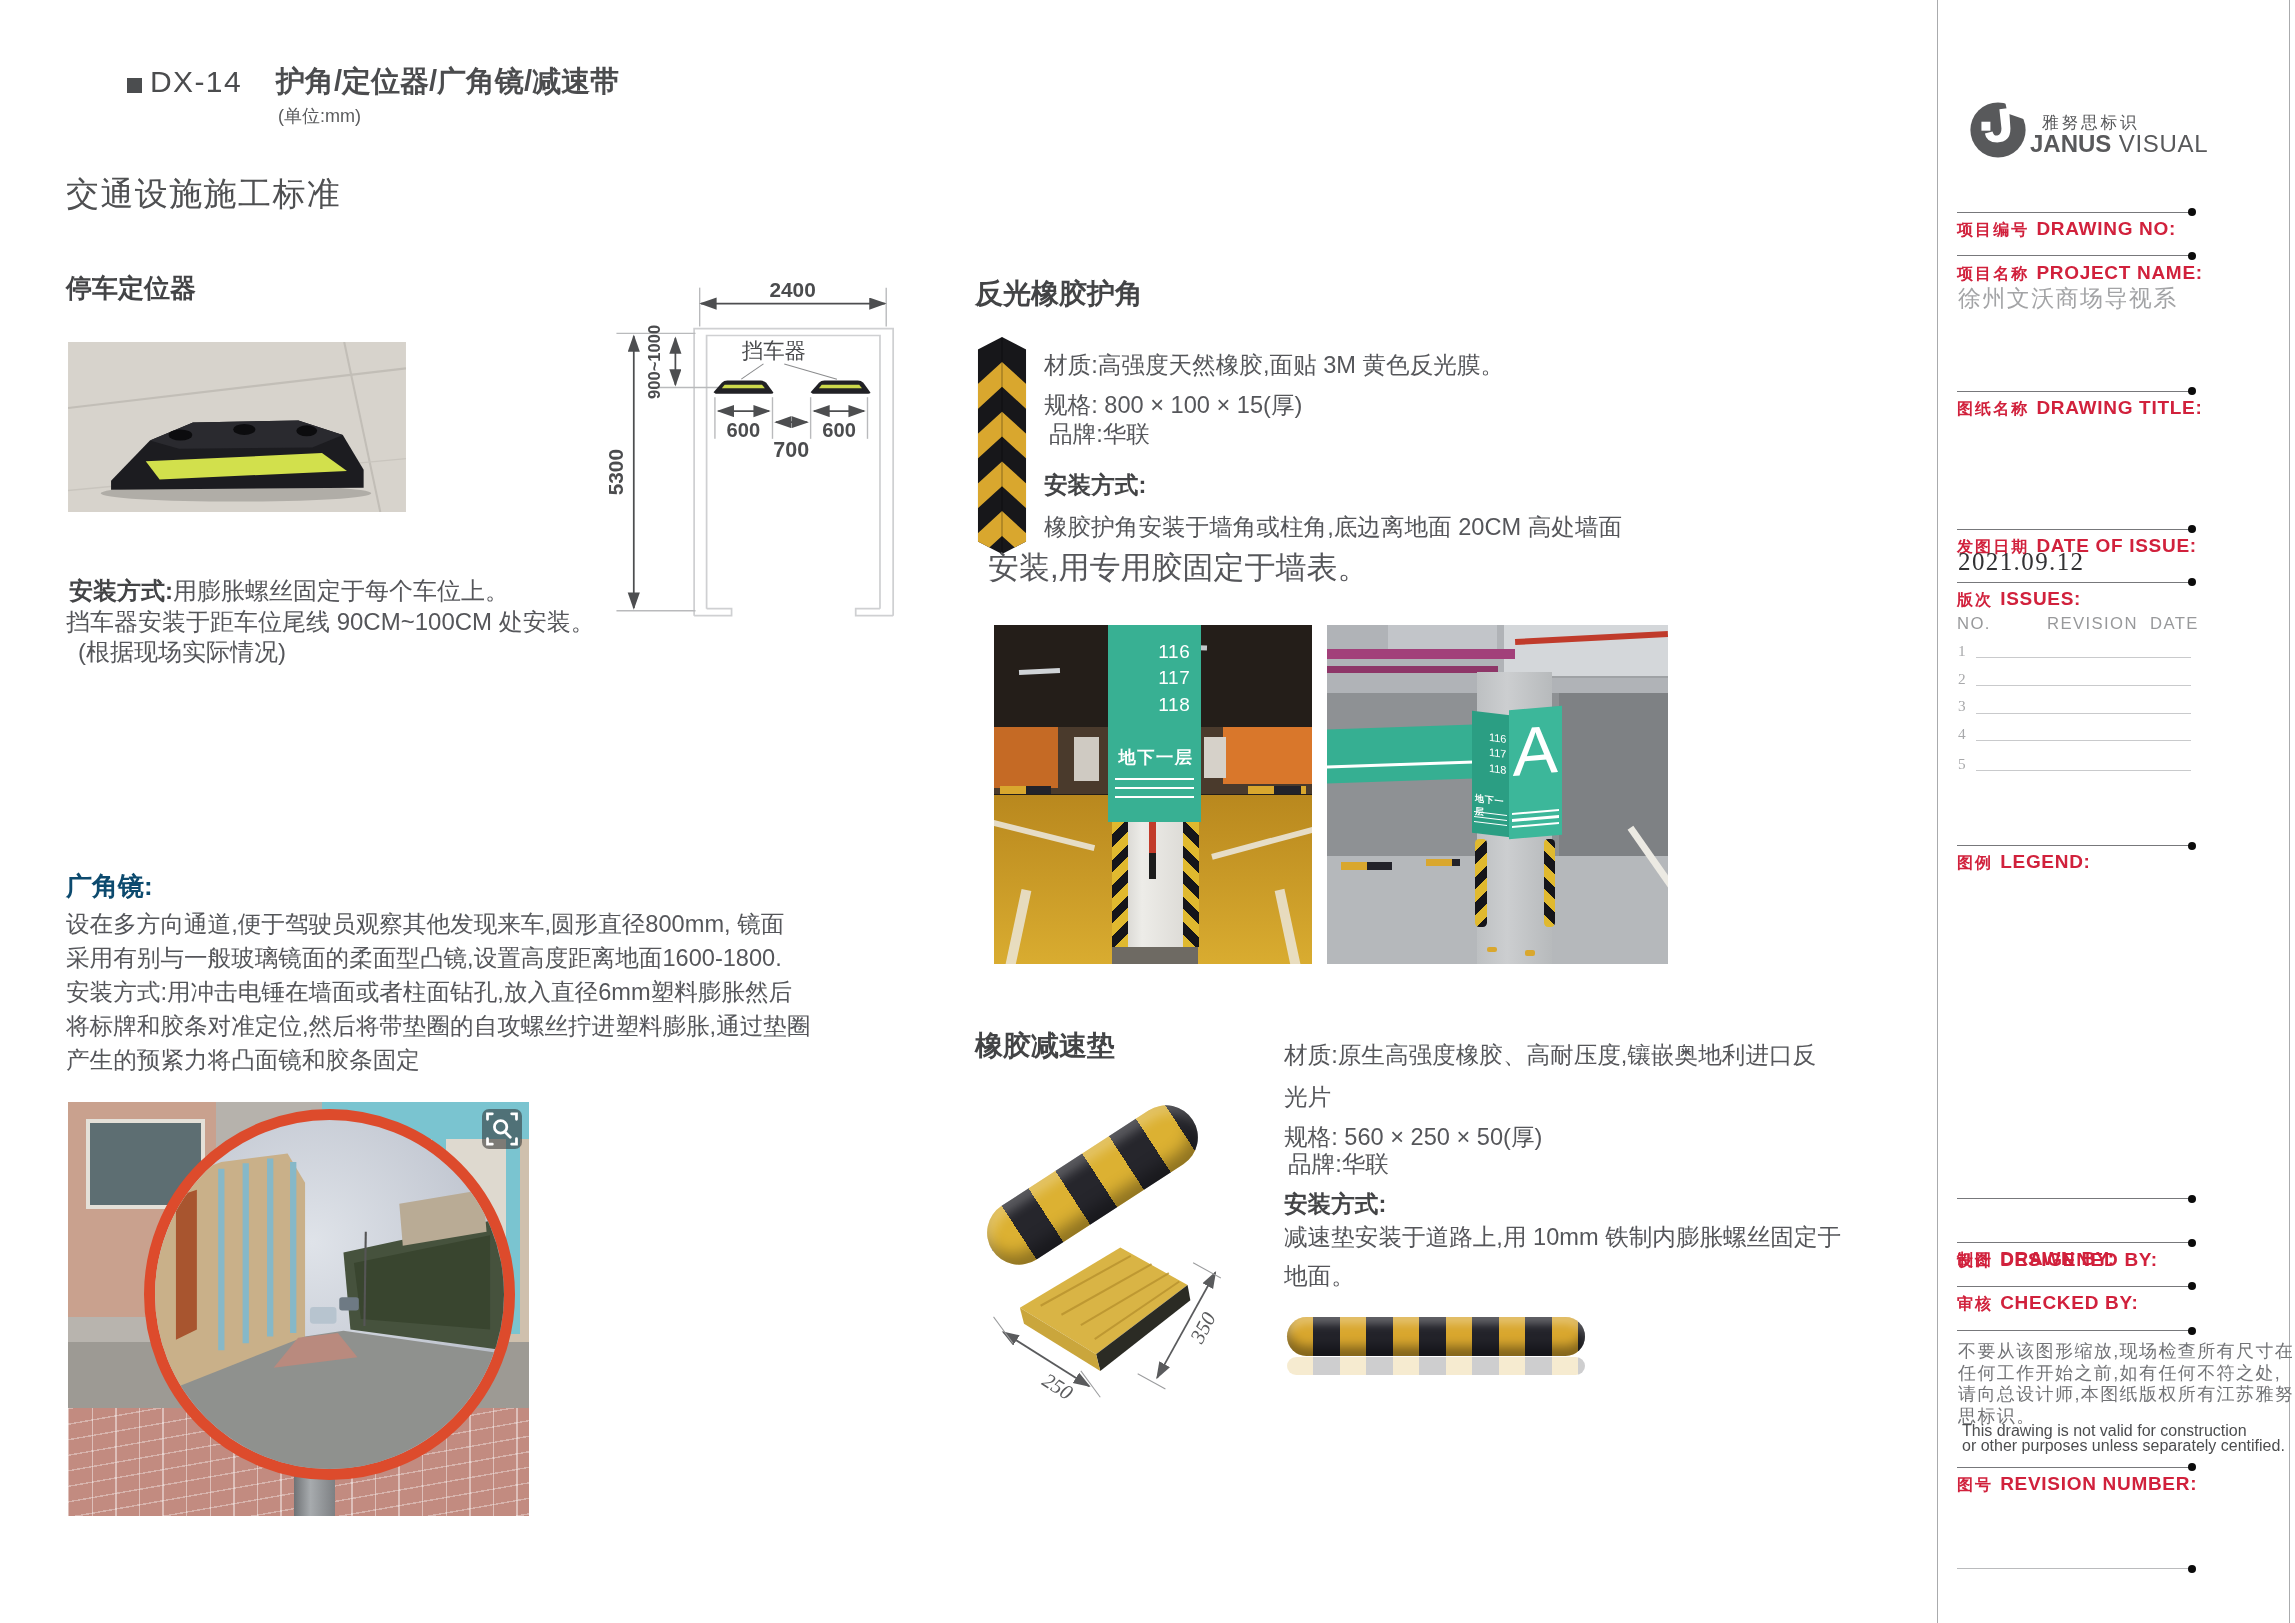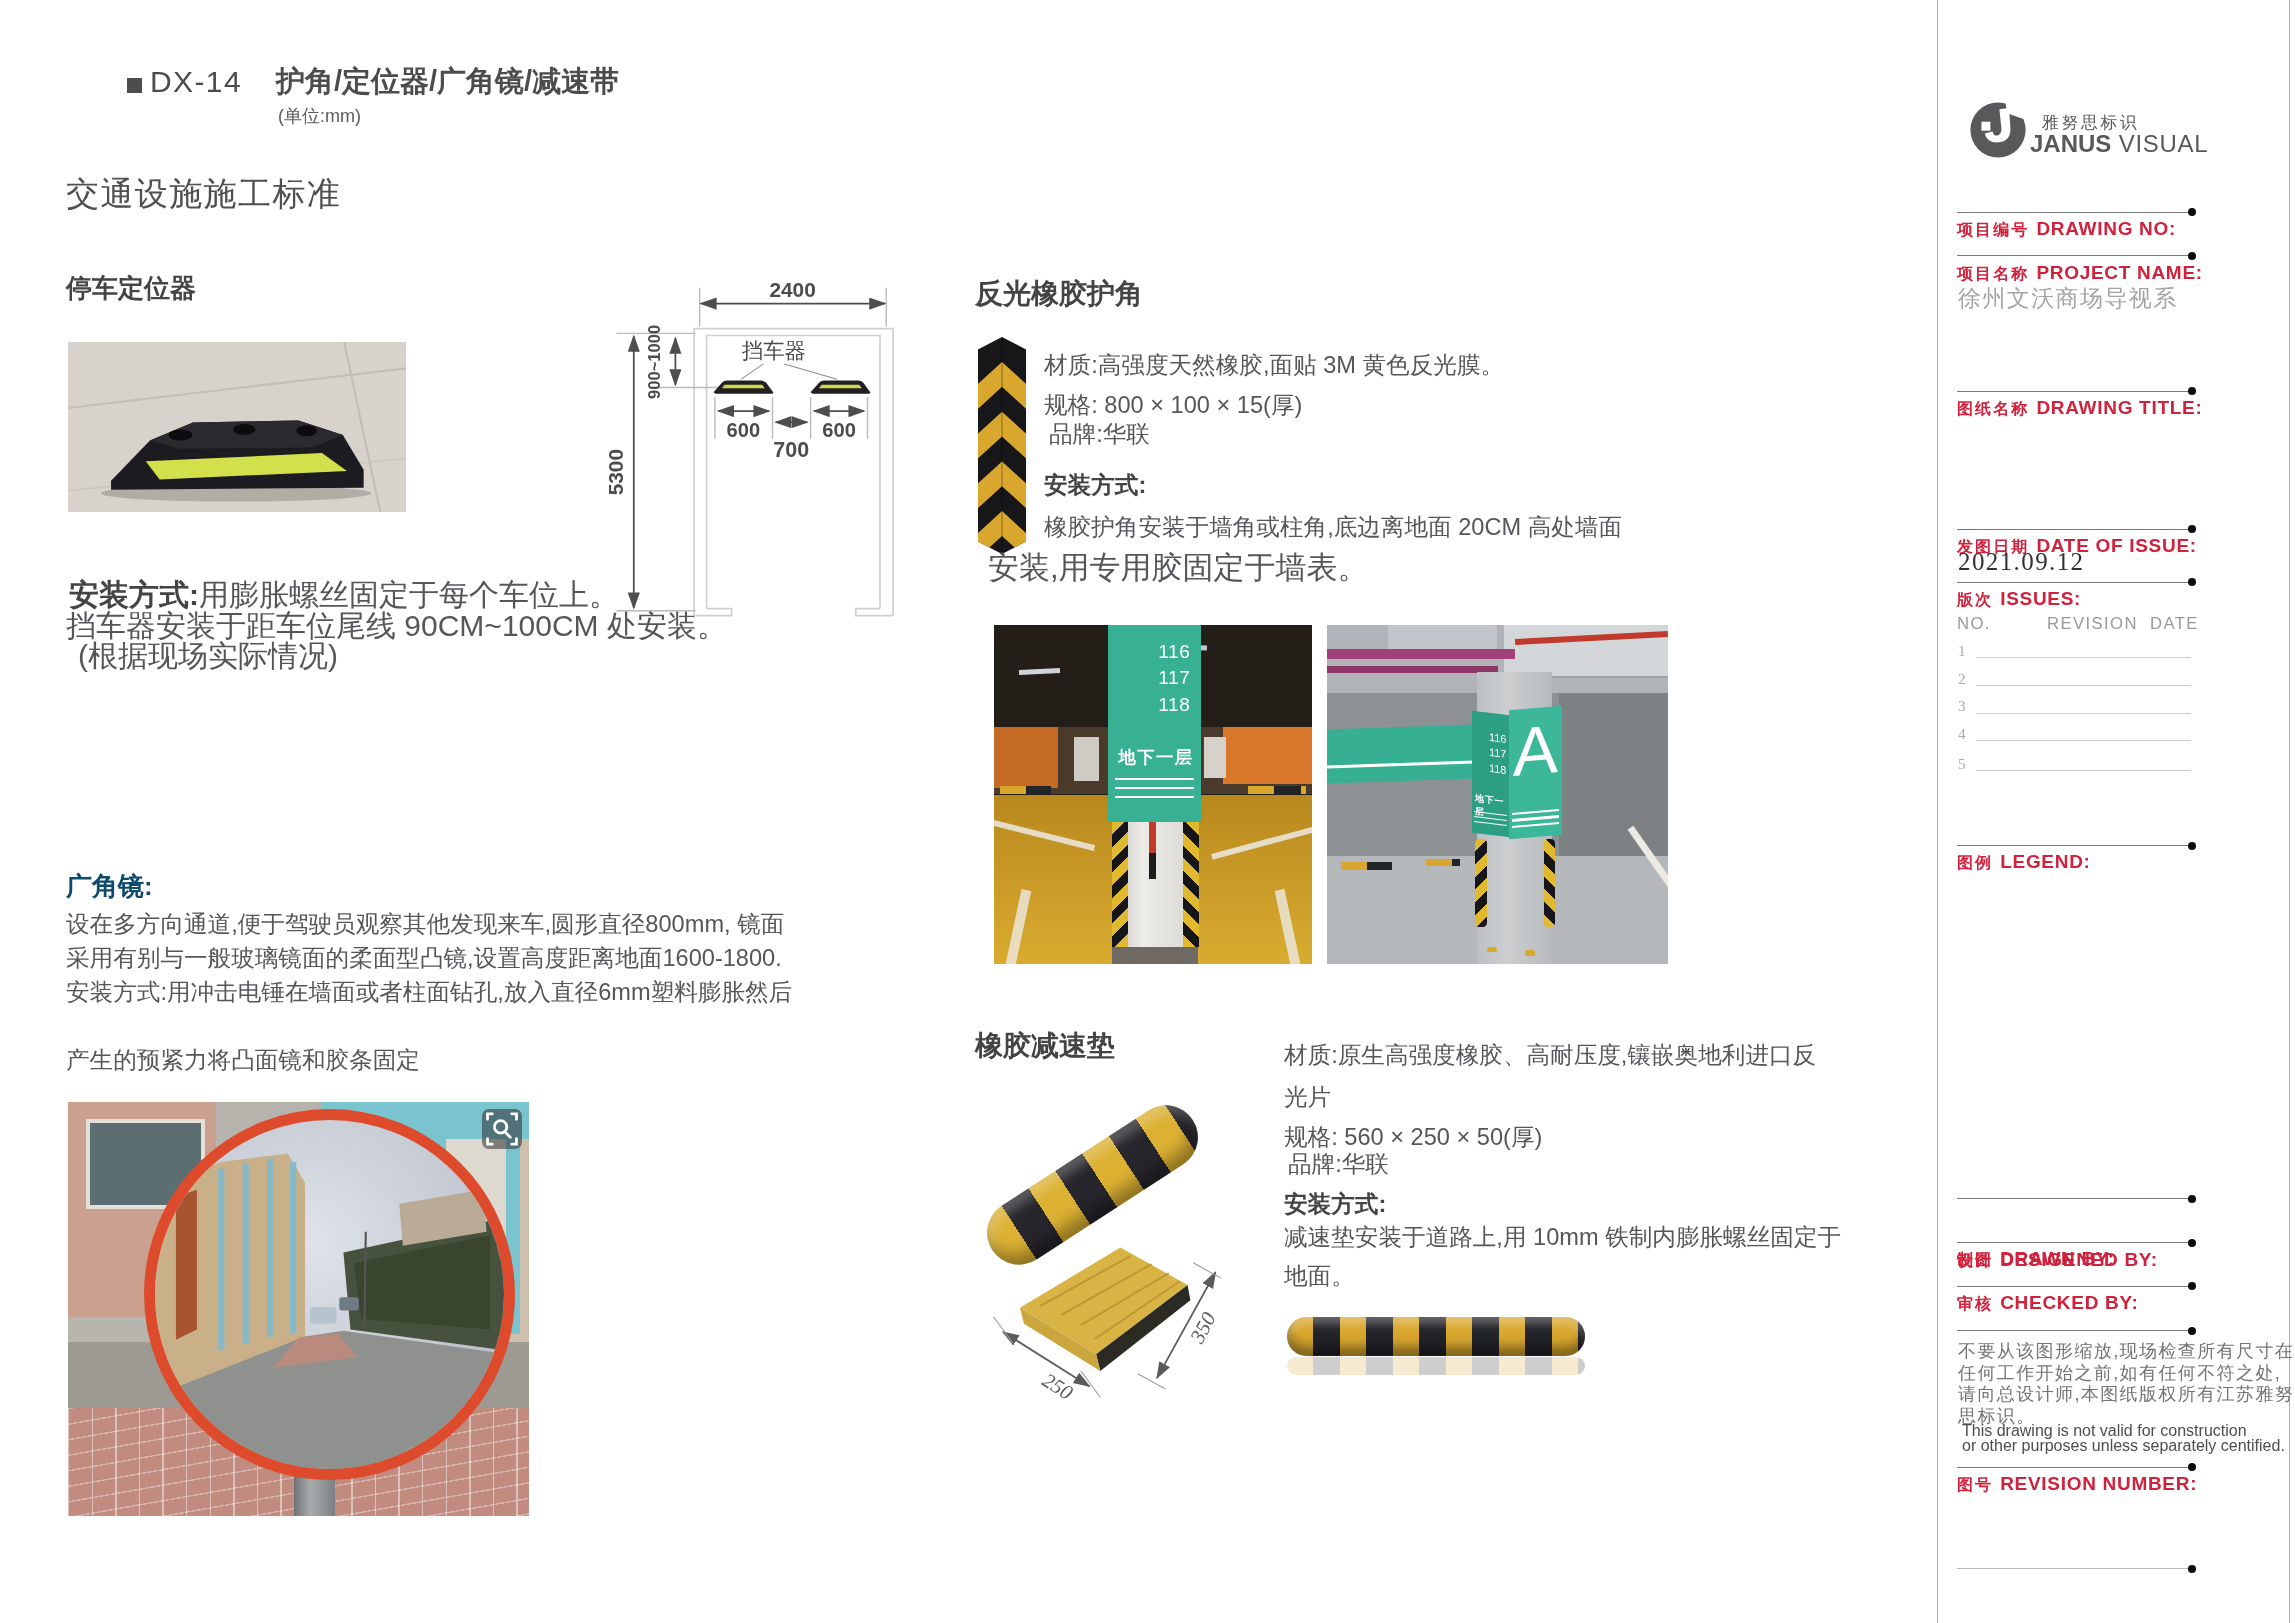--- a/index.html
+++ b/index.html
@@ -1,20 +1,20 @@
 <!DOCTYPE html>
 <html style="font-size:11px"><head>
 <meta charset="utf-8">
 <style>
   html,body{margin:0;padding:0;background:#e8e8e8;}
   #page{position:relative;width:2295px;height:1623px;background:#ffffff;overflow:hidden;
         font-family:"Liberation Sans","DejaVu Sans",sans-serif;color:#55565a;}
   .abs{position:absolute;}
   .ink{color:#4b4c4e;}
-  .body-t{font-size:30px;color:#55565a;}
+  .body-t{font-size:24px;color:#55565a;}
   .b{font-weight:700;}
   .serif{font-family:"Liberation Serif","DejaVu Serif",serif;}
   
   .vline{position:absolute;width:1.4px;background:#aaabad;top:0;height:1623px;}
   .fline{position:absolute;left:1957px;width:235px;height:1.4px;background:#77787b;}
   .fline.light{background:#babbbd;height:0.7px;}
   .fdot{position:absolute;left:2188px;width:8.3px;height:8.3px;border-radius:50%;background:#0b0b0b;}
   .flabel{position:absolute;left:1957px;white-space:nowrap;color:#d1213c;}
   .flabel .cn{font-size:16px;font-weight:700;letter-spacing:2.1px;}
   .flabel .en{font-size:19px;font-weight:700;margin-left:7px;letter-spacing:0.7px;}
@@ -215,20 +215,21 @@
     <div class="abs chev135" style="left:43.5%;top:63%;width:3.4%;height:26%;border-radius:4.2px;"></div>
     <div class="abs chev45" style="left:63.5%;top:63%;width:3.4%;height:26%;border-radius:4.2px;"></div>
     <div class="abs" style="left:47%;top:95%;width:3%;height:1.6%;background:#d9a72e;border-radius:2.1px;"></div>
     <div class="abs" style="left:58%;top:96%;width:3%;height:1.6%;background:#d9a72e;border-radius:2.1px;"></div>
   </div>
 
   <div class="abs b" style="left:66px;top:869px;font-size:26px;color:#0c4a6e;">广角镜:</div>
   <div class="abs" style="left:66px;top:908px;font-size:23.6px;">设在多方向通道,便于驾驶员观察其他发现来车,圆形直径800mm, 镜面</div>
   <div class="abs" style="left:66px;top:942px;font-size:23.6px;">采用有别与一般玻璃镜面的柔面型凸镜,设置高度距离地面1600-1800.</div>
   <div class="abs" style="left:66px;top:976px;font-size:23.6px;">安装方式:用冲击电锤在墙面或者柱面钻孔,放入直径6mm塑料膨胀然后</div>
+  <div class="abs" style="left:66px;top:1010px;font-size:23.6px;">将标牌和胶条对准定位,然后将带垫圈的自攻螺丝拧进塑料膨胀,通过垫圈</div>
   <div class="abs" style="left:66px;top:1044px;font-size:23.6px;">产生的预紧力将凸面镜和胶条固定</div>
 
   <div class="ph" style="left:68px;top:1102px;width:461px;height:414px;background:#b6b2ac;">
     <div class="abs" style="left:0;top:0;width:32%;height:62%;background:#c9a18e;"></div>
     <div class="abs" style="left:4%;top:4%;width:24%;height:20%;background:#5d6e72;border:4.2px solid #e4e0d8;"></div>
     <div class="abs" style="left:55%;top:0;width:45%;height:58%;background:#cfc0ad;"></div>
     <div class="abs" style="left:55%;top:0;width:45%;height:9%;background:#7ac4d0;"></div>
     <div class="abs" style="left:63%;top:4%;width:3%;height:52%;background:#7ac4d0;"></div>
     <div class="abs" style="left:79%;top:4%;width:3%;height:52%;background:#7ac4d0;"></div>
     <div class="abs" style="left:95%;top:4%;width:3%;height:52%;background:#7ac4d0;"></div>

